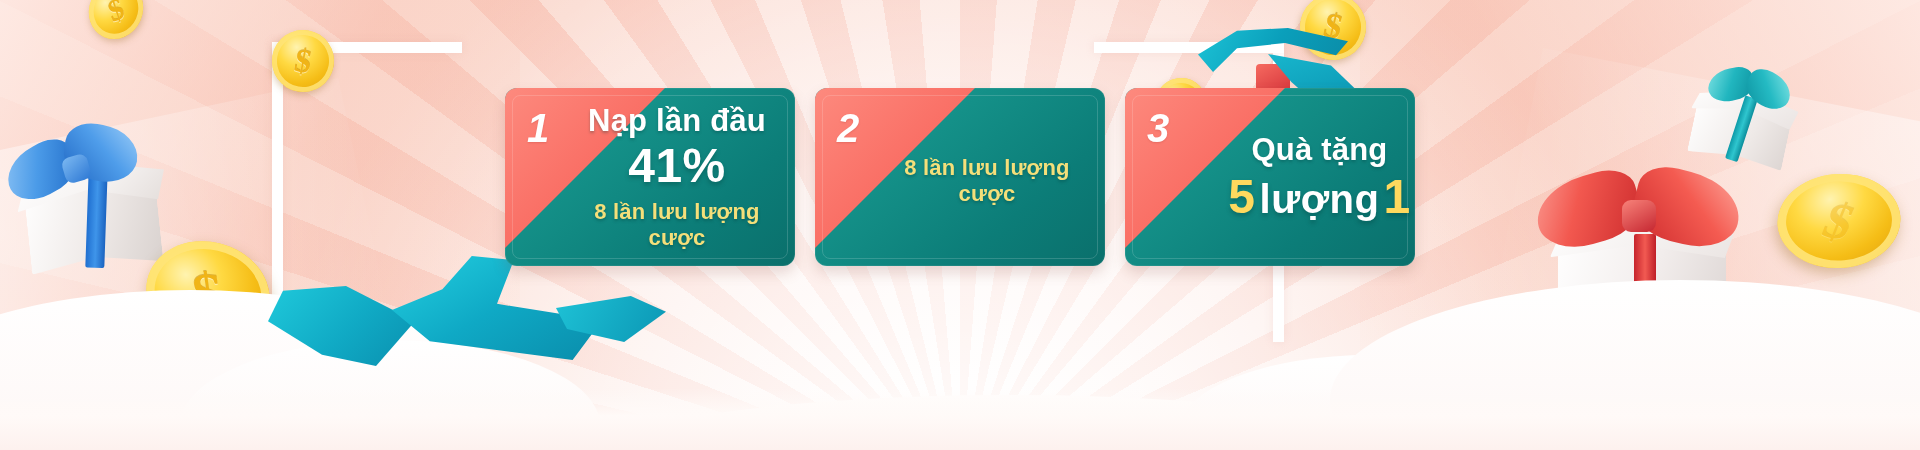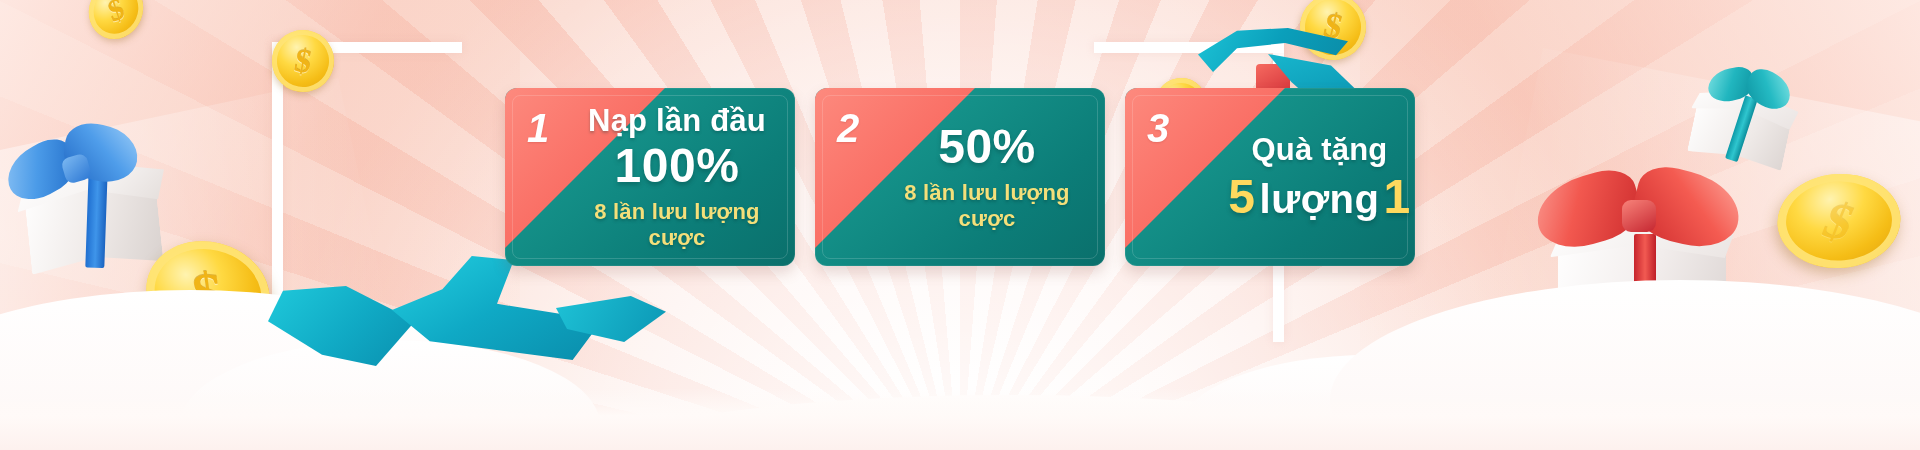--- a/index.html
+++ b/index.html
@@ -344,30 +344,29 @@
               background:linear-gradient(120deg,#1ec2d6,#0b96b4);"></div>
 
 
   <div class="cards">
 
     <div class="card c1">
       <div class="card-corner"></div>
       <div class="card-num">1</div>
       <div class="card-body">
         <div class="card-title">Nạp lần đầu</div>
-        <div class="card-value">100%</div>
+        <div class="card-value">41%</div>
         <div class="card-note">8 lần lưu lượng cược</div>
       </div>
     </div>
 
     <div class="card c2">
       <div class="card-corner"></div>
       <div class="card-num">2</div>
       <div class="card-body">
-        <div class="card-value">50%</div>
         <div class="card-note">8 lần lưu lượng cược</div>
       </div>
     </div>
 
     <div class="card c3">
       <div class="card-corner"></div>
       <div class="card-num">3</div>
       <div class="card-body">
         <div class="card-title">Quà tặng</div>
         <div class="card-value">

